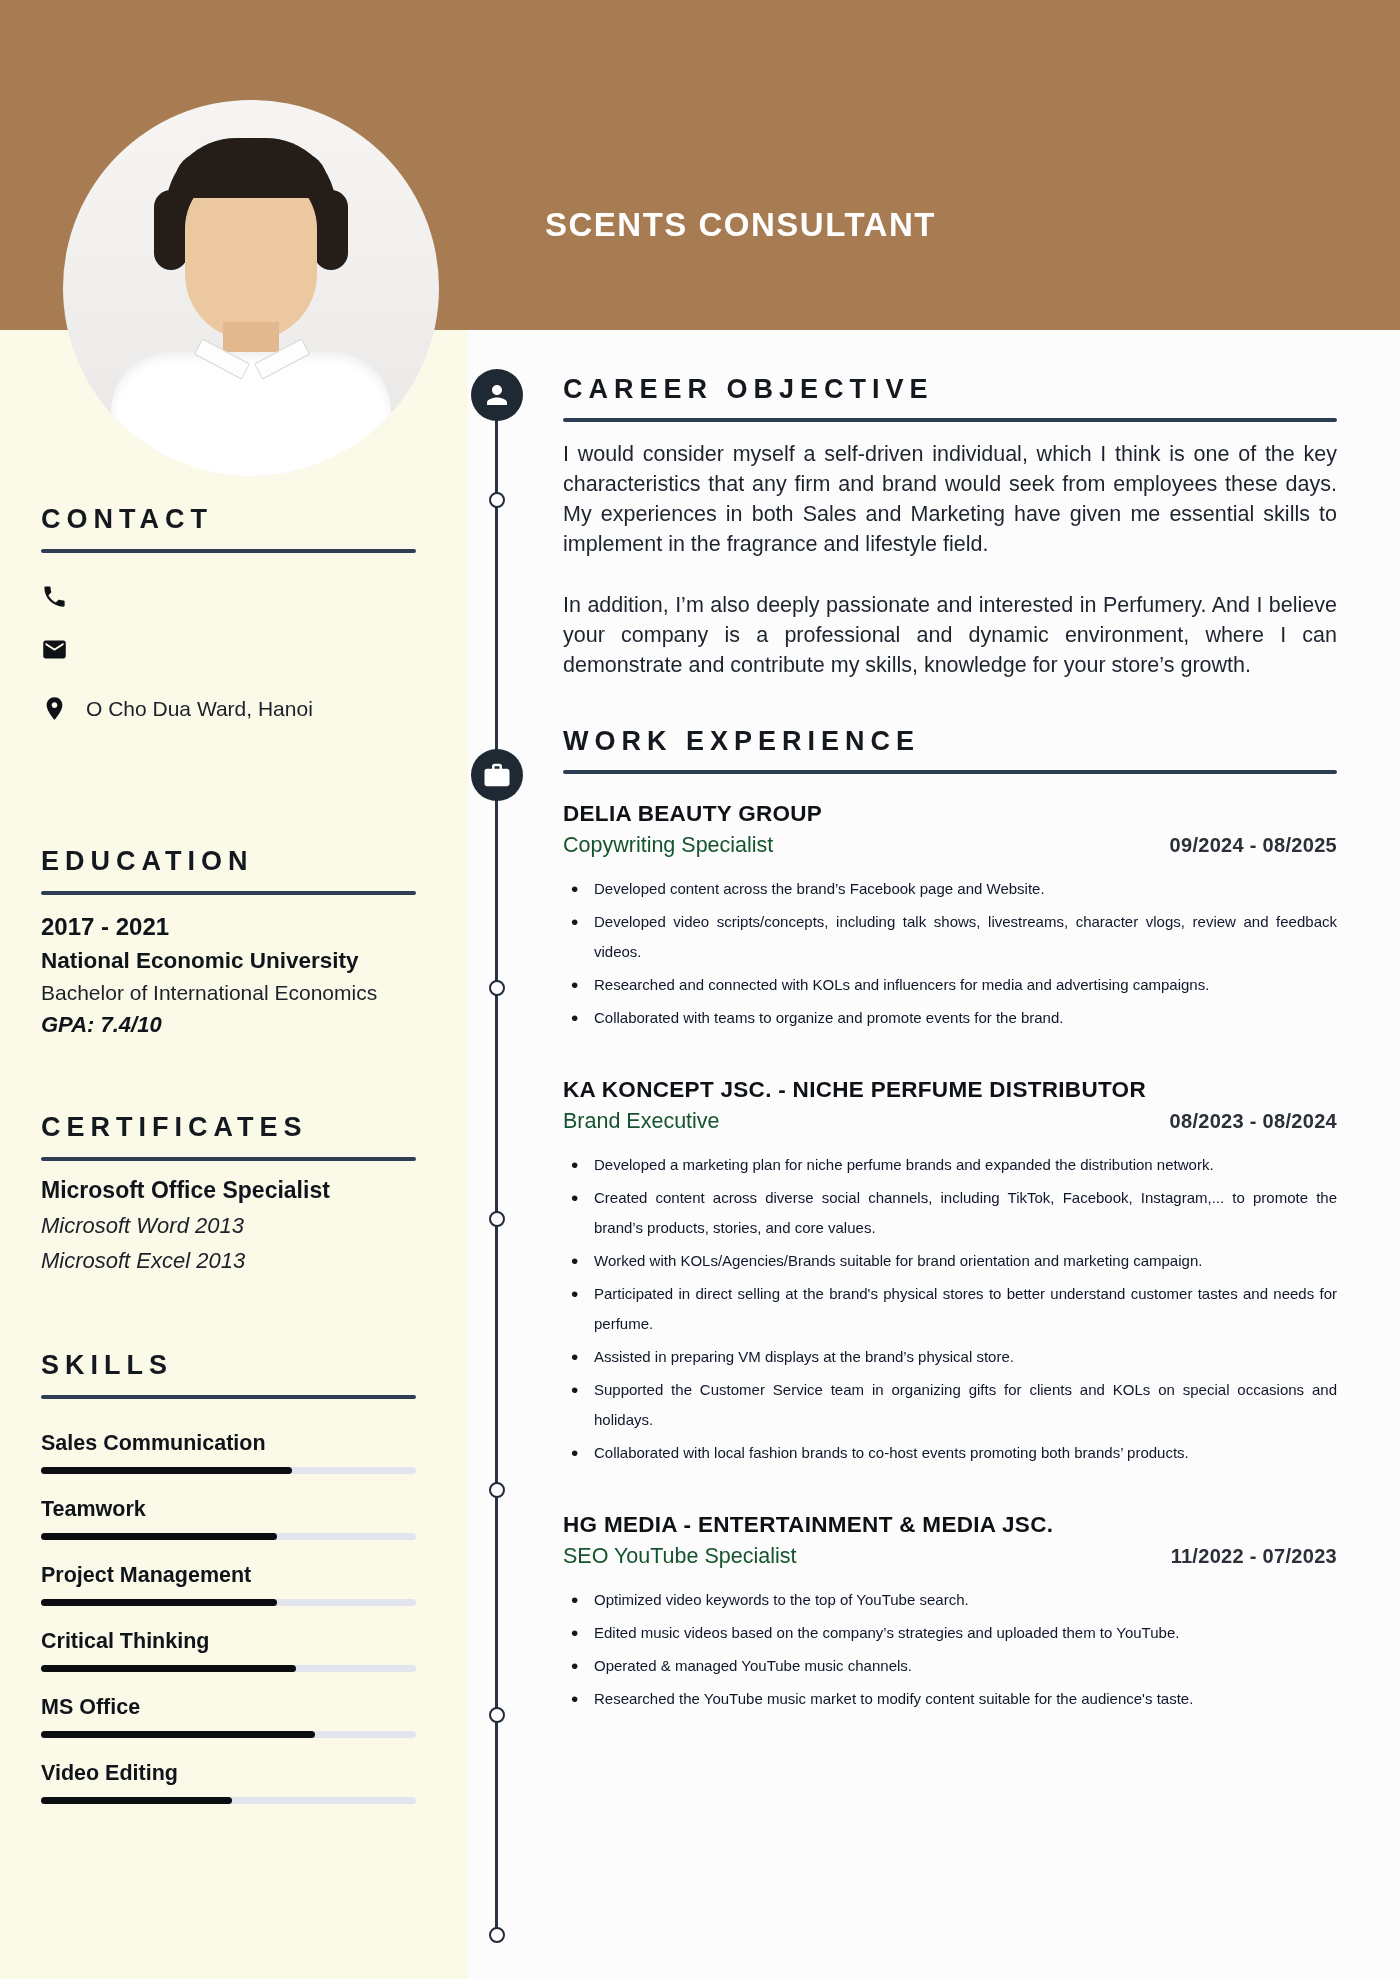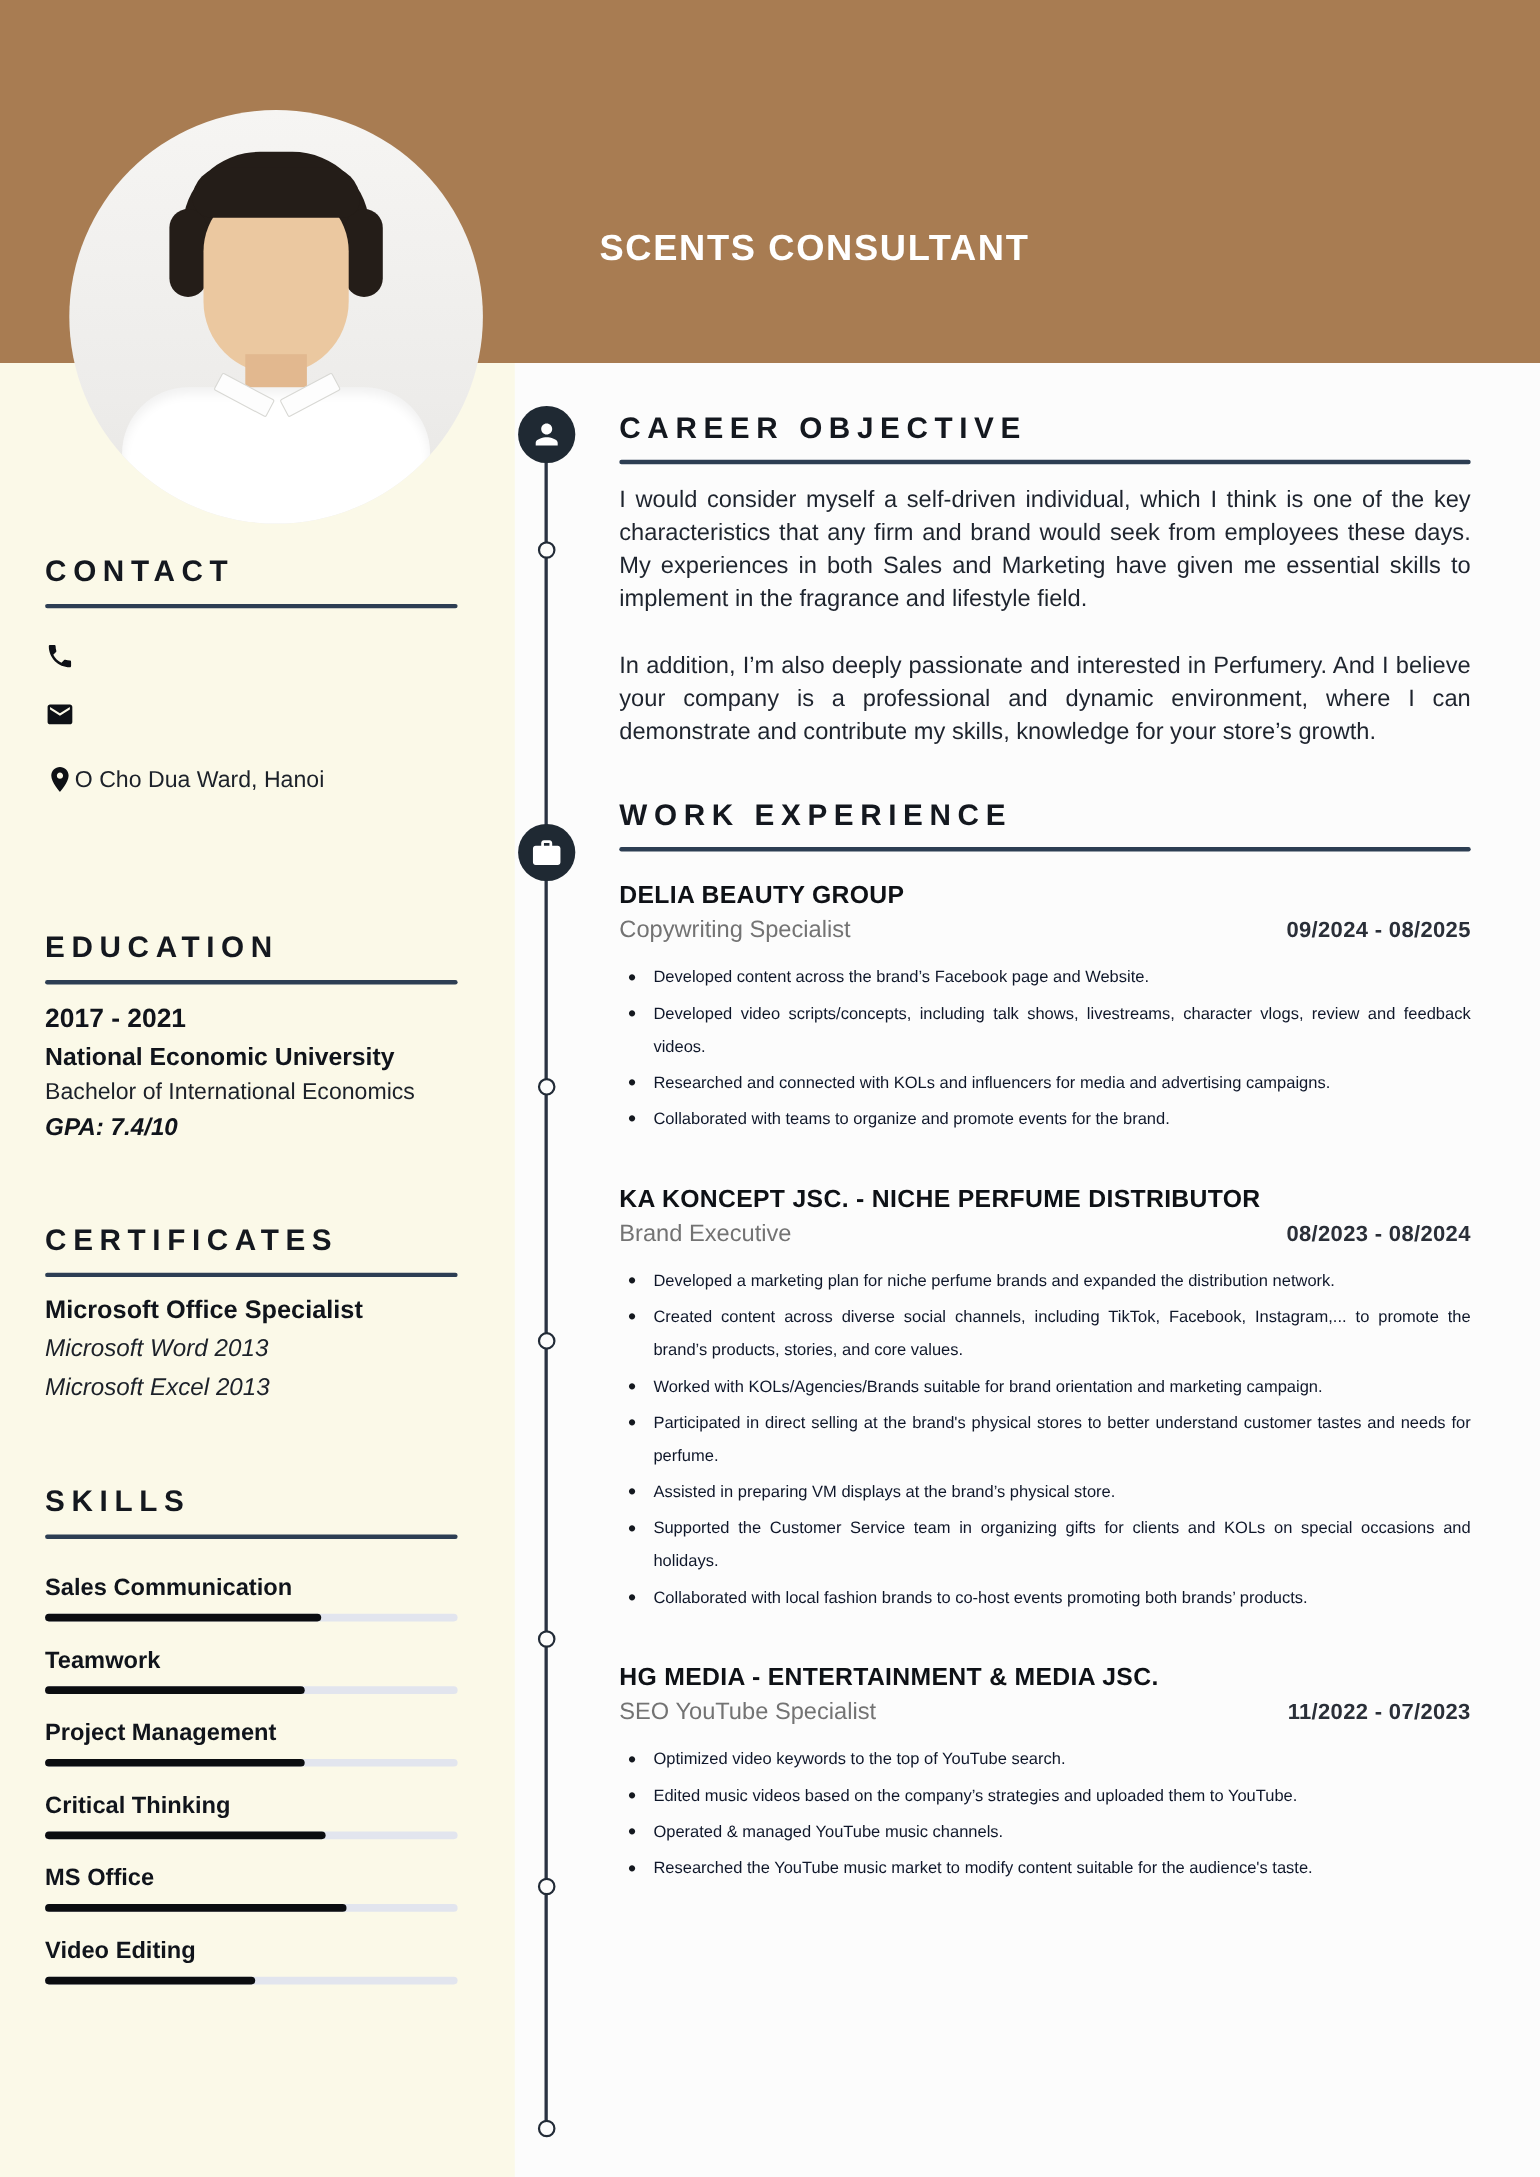--- a/index.html
+++ b/index.html
@@ -14,21 +14,21 @@
   .role-title{position:absolute;left:545px;top:204px;color:#FFFFFF;font-size:33px;font-weight:600;
         letter-spacing:1.5px;line-height:42px;white-space:nowrap;}
 
   
   .sidebar{position:absolute;left:0;top:330px;width:468px;height:1649px;background:#FBF9E8;
            box-sizing:border-box;padding:0 52px 0 41px;color:#14181F;}
   .side-heading{font-size:27px;font-weight:bold;letter-spacing:6px;color:#14181F;line-height:34px;}
   .rule{height:4px;background:#2D3E53;border-radius:2px;margin-top:13px;}
 
   .sec-contact{margin-top:172px;}
-  .contact-row{display:flex;align-items:center;}
+  .contact-row{display:flex;align-items:center;gap:18px;}
   .contact-row.r1{margin-top:30px;}
   .contact-row.r2{margin-top:26px;}
   .contact-row.r3{margin-top:32px;}
   .c-icon{width:27px;height:27px;flex:0 0 auto;display:block;}
   .c-icon svg{width:100%;height:100%;display:block;fill:#0E1116;}
   .contact-text{font-size:21px;color:#1C2129;}
 
   .sec-education{margin-top:122px;}
   .edu-years{margin-top:18px;font-size:24px;font-weight:bold;color:#10141B;}
   .edu-school{margin-top:7px;font-size:22.5px;font-weight:bold;color:#10141B;}
@@ -80,21 +80,21 @@
   .sec-head.work{margin-top:44px;}
   .main .rule{margin-top:12px;}
   .obj-p{margin:0;font-size:21.5px;line-height:30px;text-align:justify;color:#1E242E;}
   .obj-p.p1{margin-top:17px;}
   .obj-p.p2{margin-top:31px;}
 
   .job{margin-top:44px;}
   .job.first{margin-top:27px;}
   .job-company{font-size:22.5px;font-weight:bold;color:#0E1116;letter-spacing:0.3px;}
   .job-meta{display:flex;justify-content:space-between;align-items:baseline;margin-top:6px;}
-  .job-role{font-size:21.5px;color:#737373;}
+  .job-role{font-size:21.5px;color:#14532d;}
   .job-dates{font-size:20px;color:#2A2F38;letter-spacing:0.3px;font-weight:bold;}
   .job-bullets{margin:16px 0 0 0;padding:0;list-style:none;}
   .job-bullets li{position:relative;padding-left:31px;font-size:15px;line-height:30px;
                   text-align:justify;margin-top:3px;color:#0f172a;}
   .job-bullets li:first-child{margin-top:0;}
   .job-bullets li::before{content:"•";position:absolute;left:8px;top:0;font-size:21px;color:#14181F;}
 </style>
 </head>
 <body>
 

